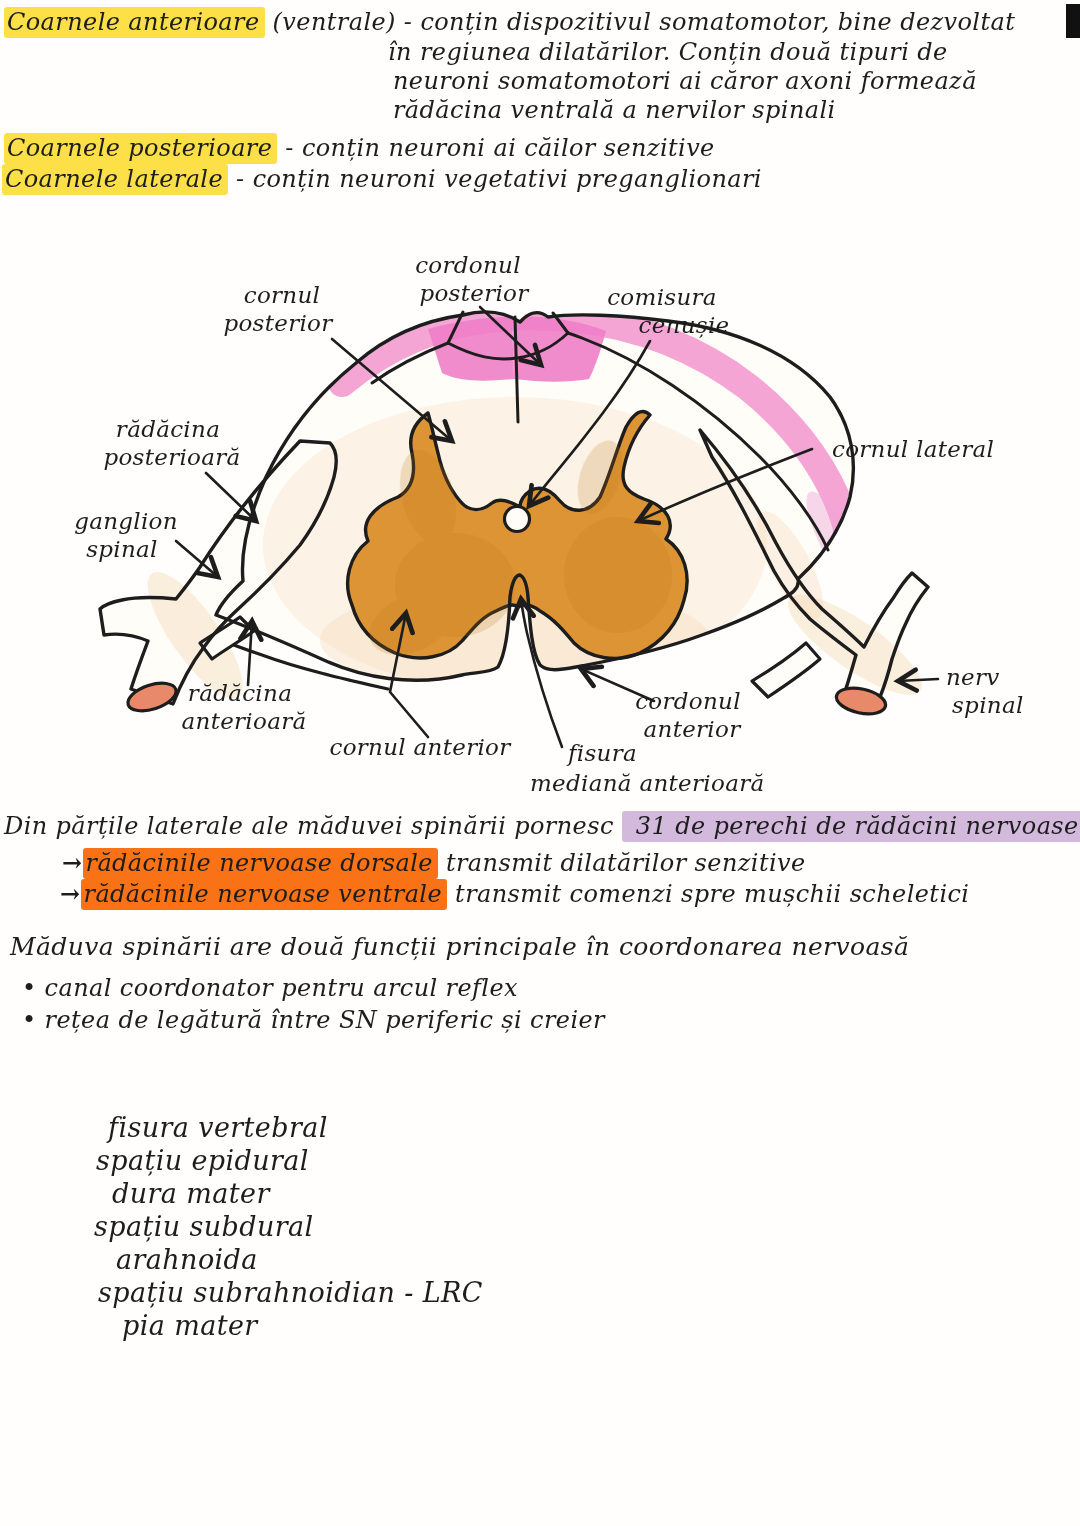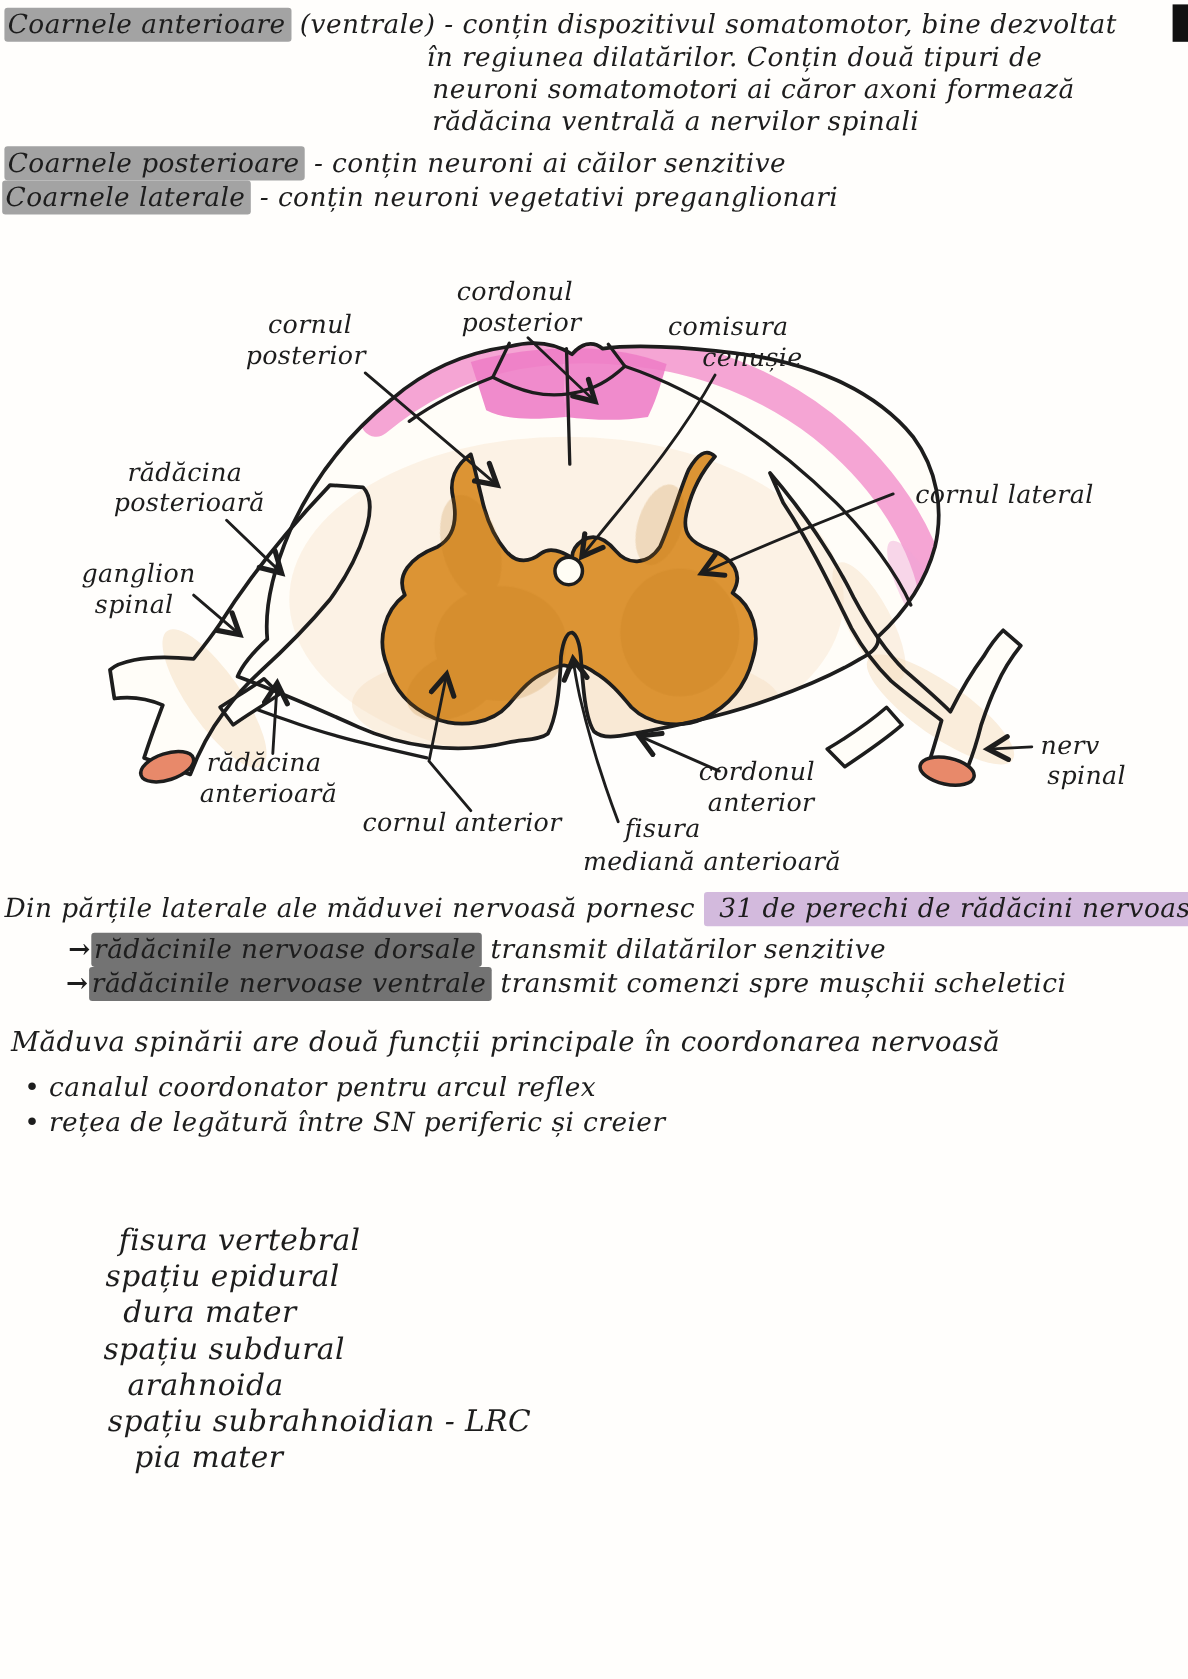--- a/index.html
+++ b/index.html
@@ -1,22 +1,22 @@
 <!DOCTYPE html>
 <html><head>
 <meta charset="utf-8">
 <style>
   * { margin:0; padding:0; box-sizing:border-box; }
   html,body { width:1080px; height:1526px; background:#ffffff; overflow:hidden;
     font-family:"DejaVu Serif", serif; font-style:italic; color:#1d1d1d; }
   .page { position:relative; width:1080px; height:1526px; background:#fffefc; }
   .line { position:absolute; white-space:nowrap; font-size:24px; letter-spacing:.4px; }
-  .hl-lav  { background:#a3a3a3; padding:1px 5px 2px 3px; border-radius:3px;font-style:italic; }
+  .hl-lav  { background:#fde047; padding:1px 5px 2px 3px; border-radius:3px;font-style:italic; }
   .hl-pur  { background:#d3badd; padding:1px 5px 2px 14px; border-radius:3px; }
-  .hl-teal { background:#737373; padding:1px 5px 2px 3px; border-radius:3px; }
+  .hl-teal { background:#f97316; padding:1px 5px 2px 3px; border-radius:3px; }
   .list-line { font-size:27px; }
   .arrow-ch { font-style:normal; font-weight:bold; }
   .corner-mark { position:absolute; background:#111; }
   svg text { font:italic 23px "DejaVu Serif", serif; fill:#1d1d1d; letter-spacing:.3px; }
 </style>
 </head>
 <body>
 
 <div class="page">
 
@@ -137,31 +137,31 @@
       <text x="688" y="464">cordonul</text>
       <text x="692" y="492">anterior</text>
       <text x="568" y="516" text-anchor="start">fisura</text>
       <text x="530" y="546" text-anchor="start">mediană anterioară</text>
       <text x="946" y="440" text-anchor="start">nerv</text>
       <text x="952" y="468" text-anchor="start">spinal</text>
     </g>
   </svg>
 
   <div class="line" style="left:4px; top:812px;">
-    <span>Din părțile laterale ale măduvei nervoasă pornesc </span><span class="hl-pur">31 de perechi de rădăcini nervoase</span>
+    <span>Din părțile laterale ale măduvei spinării pornesc </span><span class="hl-pur">31 de perechi de rădăcini nervoase</span>
   </div>
   <div class="line" style="left:62px; top:848px;">
     <span class="arrow-ch">→</span><span class="hl-teal">rădăcinile nervoase dorsale</span><span> transmit dilatărilor senzitive</span>
   </div>
   <div class="line" style="left:60px; top:879px;">
     <span class="arrow-ch">→</span><span class="hl-teal">rădăcinile nervoase ventrale</span><span> transmit comenzi spre mușchii scheletici</span>
   </div>
 
   <div class="line" style="left:10px; top:932px; font-size:25px;">Măduva spinării are două funcții principale în coordonarea nervoasă</div>
-  <div class="line" style="left:22px; top:974px;">• canalul coordonator pentru arcul reflex</div>
+  <div class="line" style="left:22px; top:974px;">• canal coordonator pentru arcul reflex</div>
   <div class="line" style="left:22px; top:1006px;">• rețea de legătură între SN periferic și creier</div>
 
   <div class="line list-line" style="left:108px; top:1112px;">fisura vertebral</div>
   <div class="line list-line" style="left:96px;  top:1145px;">spațiu epidural</div>
   <div class="line list-line" style="left:112px; top:1178px;font-style:italic;">dura mater</div>
   <div class="line list-line" style="left:94px;  top:1211px;">spațiu subdural</div>
   <div class="line list-line" style="left:116px; top:1244px;">arahnoida</div>
   <div class="line list-line" style="left:98px;  top:1277px;">spațiu subrahnoidian - LRC</div>
   <div class="line list-line" style="left:122px; top:1310px;">pia mater</div>
 

